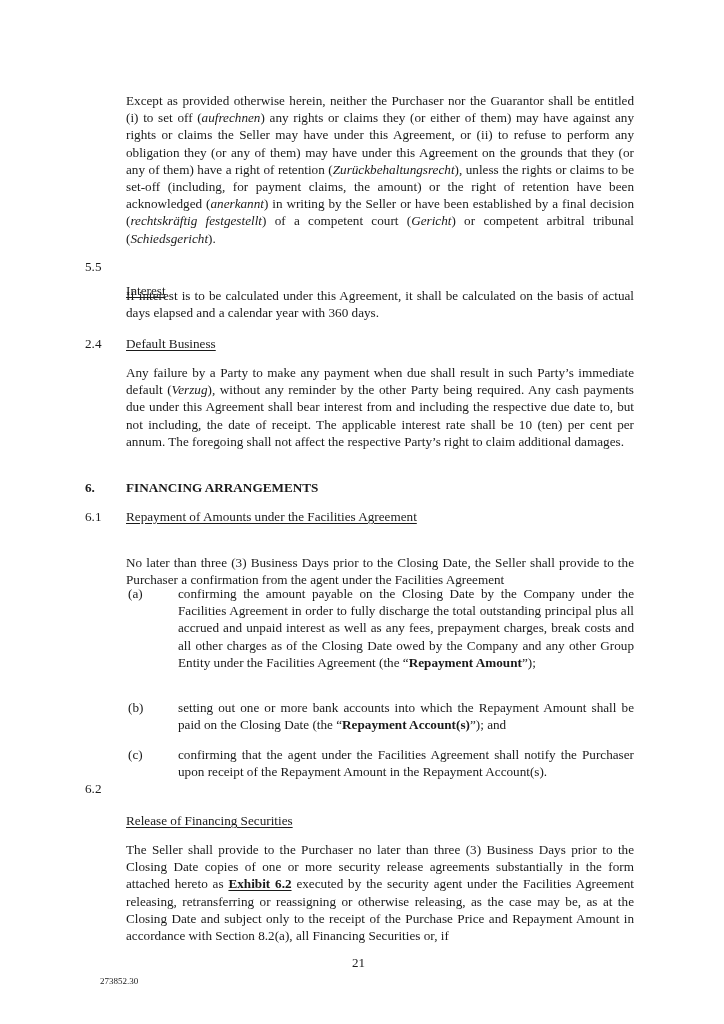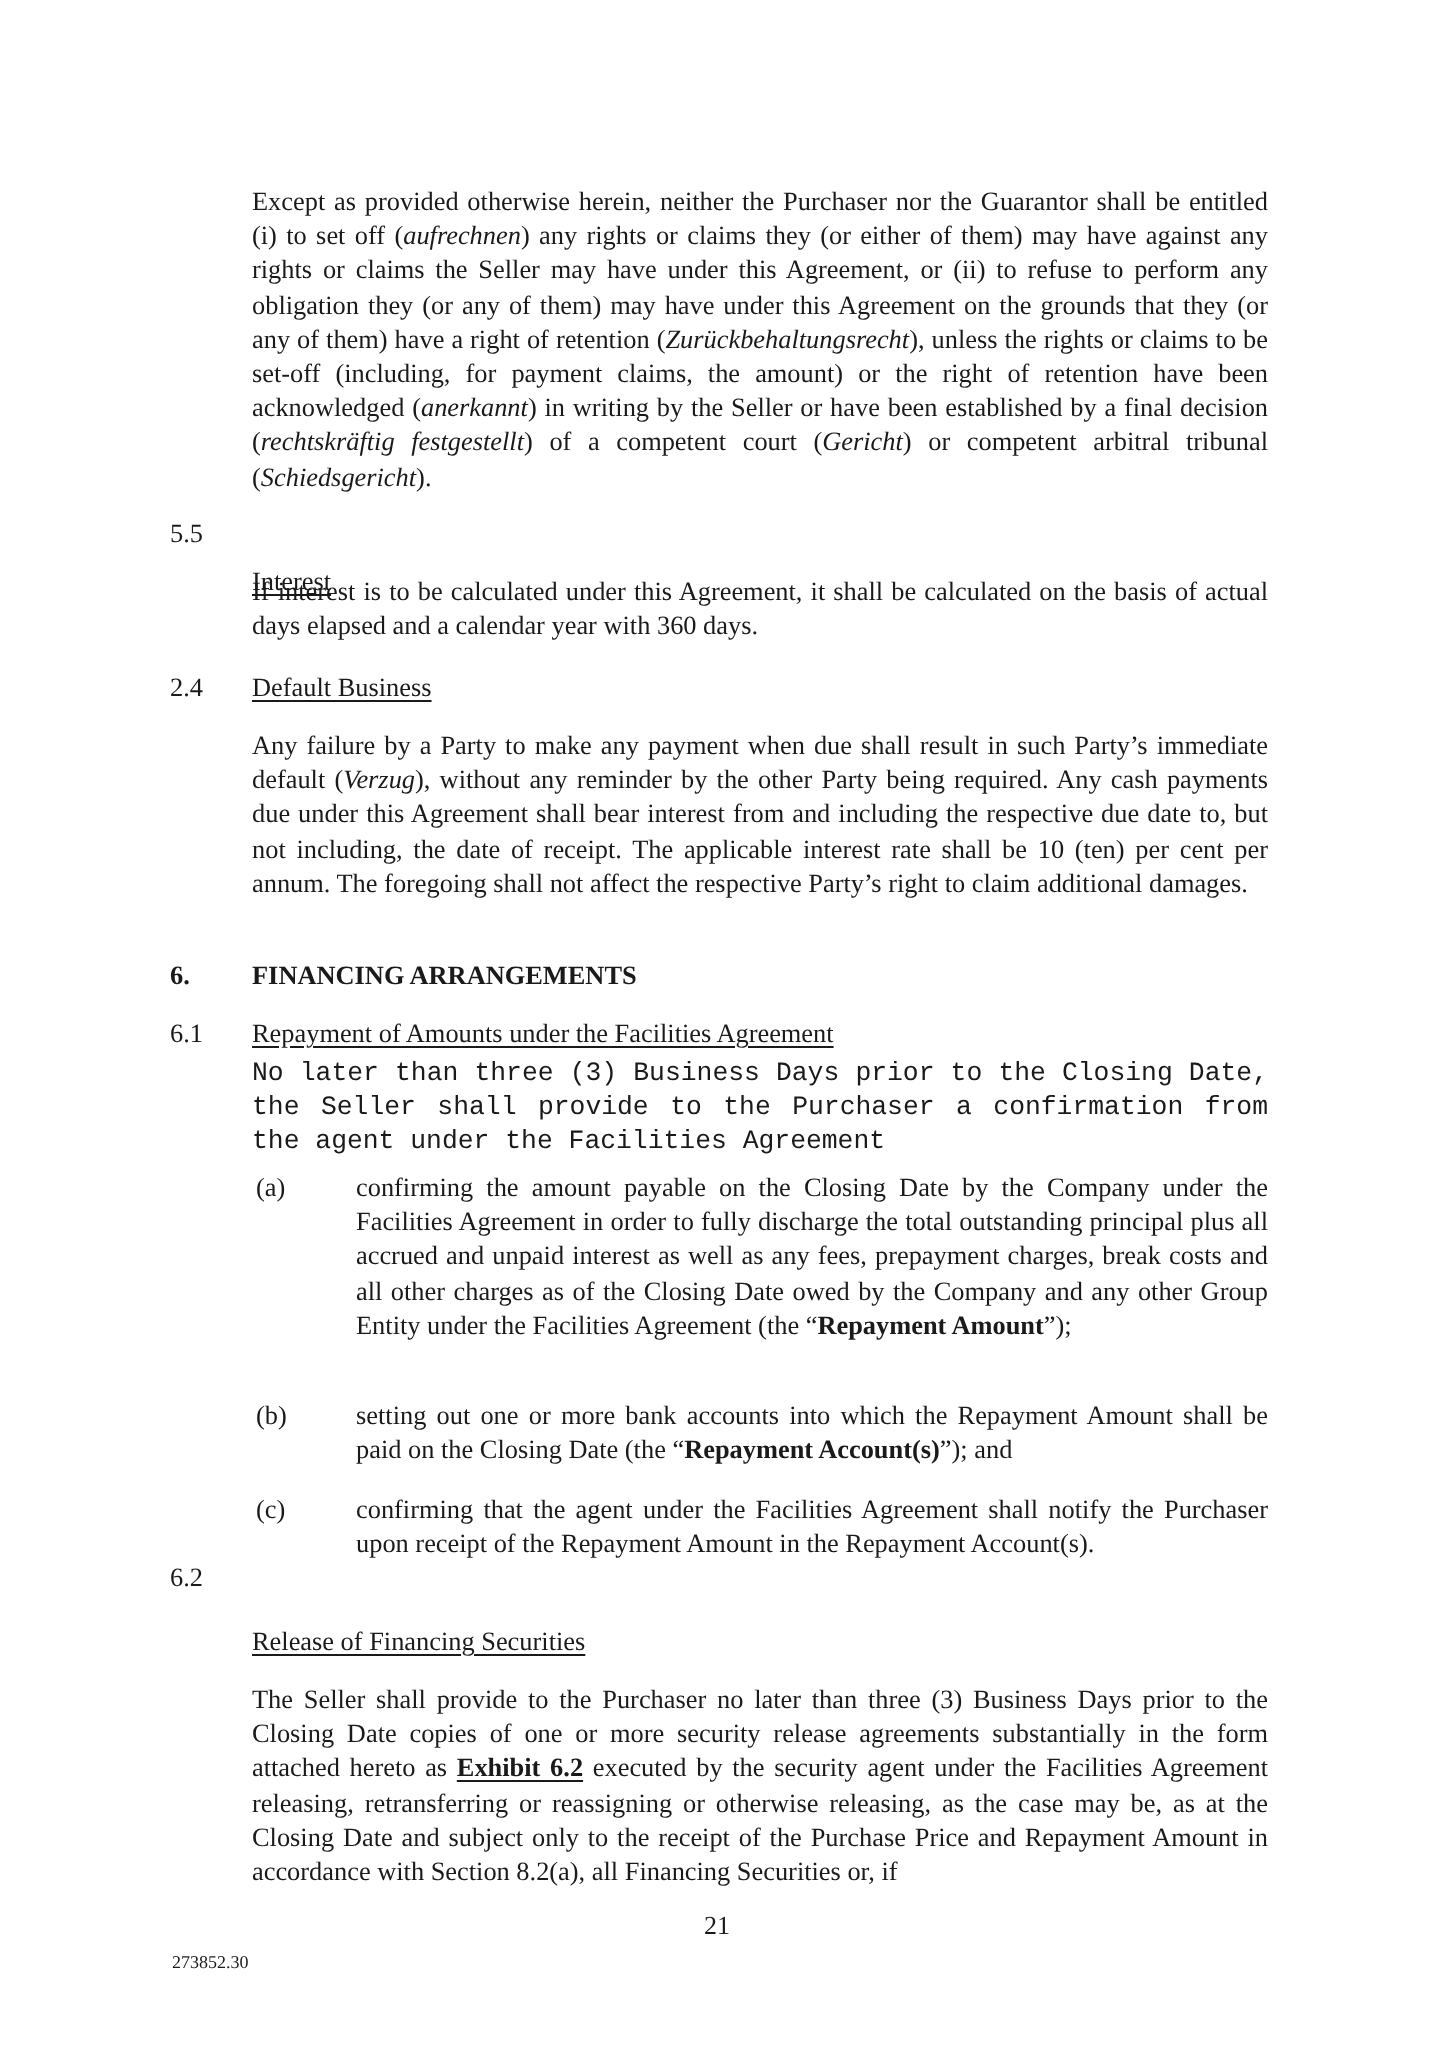--- a/index.html
+++ b/index.html
@@ -16,41 +16,41 @@
   .num { position: absolute; left: 85px; margin: 0; line-height: 17px; text-align: right; }
   .heading { position: absolute; left: 126px; margin: 0; line-height: 17px; }
   .u { text-decoration: underline; text-underline-offset: 2px; }
   .bold { font-weight: bold; }
   .item-label { position: absolute; left: 128px; margin: 0; line-height: 17px; }
   .item-text {
     position: absolute; left: 178px; width: 456px;
     line-height: 17.2px; text-align: justify; margin: 0;
   }
   .page-num { position: absolute; left: 352px; top: 955px; font-size: 13px; text-align: center; }
-  .doc-ref { position: absolute; left: 86px; top: 976px; font-size: 9px; }
+  .doc-ref { position: absolute; left: 100px; top: 976px; font-size: 9px; }
 </style>
 </head>
 <body>
 
 <p class="para" style="top:92px;"><span>Except as provided otherwise herein, neither the Purchaser nor the Guarantor shall be entitled (i) to set off (</span><i>aufrechnen</i><span>) any rights or claims they (or either of them) may have against any rights or claims the Seller may have under this Agreement, or (ii) to refuse to perform any obligation they (or any of them) may have under this Agreement on the grounds that they (or any of them) have a right of retention (</span><i>Zurückbehaltungsrecht</i><span>), unless the rights or claims to be set-off (including, for payment claims, the amount) or the right of retention have been acknowledged (</span><i>anerkannt</i><span>) in writing by the Seller or have been established by a final decision (</span><i>rechtskräftig festgestellt</i><span>) of a competent court (</span><i>Gericht</i><span>) or competent arbitral tribunal (</span><i>Schiedsgericht</i><span>).</span></p>
 
 <p class="num" style="top:258px;">5.5</p>
 <p class="heading u" style="top:258px;margin-top:24px;">Interest</p>
 <p class="para" style="top:287px;">If interest is to be calculated under this Agreement, it shall be calculated on the basis of actual days elapsed and a calendar year with 360 days.</p>
 
 <p class="num" style="top:335px;">2.4</p>
 <p class="heading u" style="top:335px;">Default Business</p>
 <p class="para" style="top:364px;"><span>Any failure by a Party to make any payment when due shall result in such Party’s immediate default (</span><i>Verzug</i><span>), without any reminder by the other Party being required. Any cash payments due under this Agreement shall bear interest from and including the respective due date to, but not including, the date of receipt. The applicable interest rate shall be 10 (ten) per cent per annum. The foregoing shall not affect the respective Party’s right to claim additional damages.</span></p>
 
 <p class="num bold" style="top:479px;">6.</p>
 <p class="heading bold" style="top:479px;">FINANCING ARRANGEMENTS</p>
 
 <p class="num" style="top:508px;">6.1</p>
 <p class="heading u" style="top:508px;">Repayment of Amounts under the Facilities Agreement</p>
-<p class="para" style="top:528px;font-family:Liberation Mono, monospace;">No later than three (3) Business Days prior to the Closing Date, the Seller shall provide to the Purchaser a confirmation from the agent under the Facilities Agreement</p>
+<p class="para" style="top:554px;">No later than three (3) Business Days prior to the Closing Date, the Seller shall provide to the Purchaser a confirmation from the agent under the Facilities Agreement</p>
 
 <p class="item-label" style="top:585px;">(a)</p>
 <p class="item-text" style="top:585px;"><span>confirming the amount payable on the Closing Date by the Company under the Facilities Agreement in order to fully discharge the total outstanding principal plus all accrued and unpaid interest as well as any fees, prepayment charges, break costs and all other charges as of the Closing Date owed by the Company and any other Group Entity under the Facilities Agreement (the “</span><b>Repayment Amount</b><span>”);</span></p>
 
 <p class="item-label" style="top:699px;">(b)</p>
 <p class="item-text" style="top:699px;"><span>setting out one or more bank accounts into which the Repayment Amount shall be paid on the Closing Date (the “</span><b>Repayment Account(s)</b><span>”); and</span></p>
 
 <p class="item-label" style="top:746px;">(c)</p>
 <p class="item-text" style="top:746px;"><span>confirming that the agent under the Facilities Agreement shall notify the Purchaser upon receipt of the Repayment Amount in the Repayment Account(s).</span></p>
 

